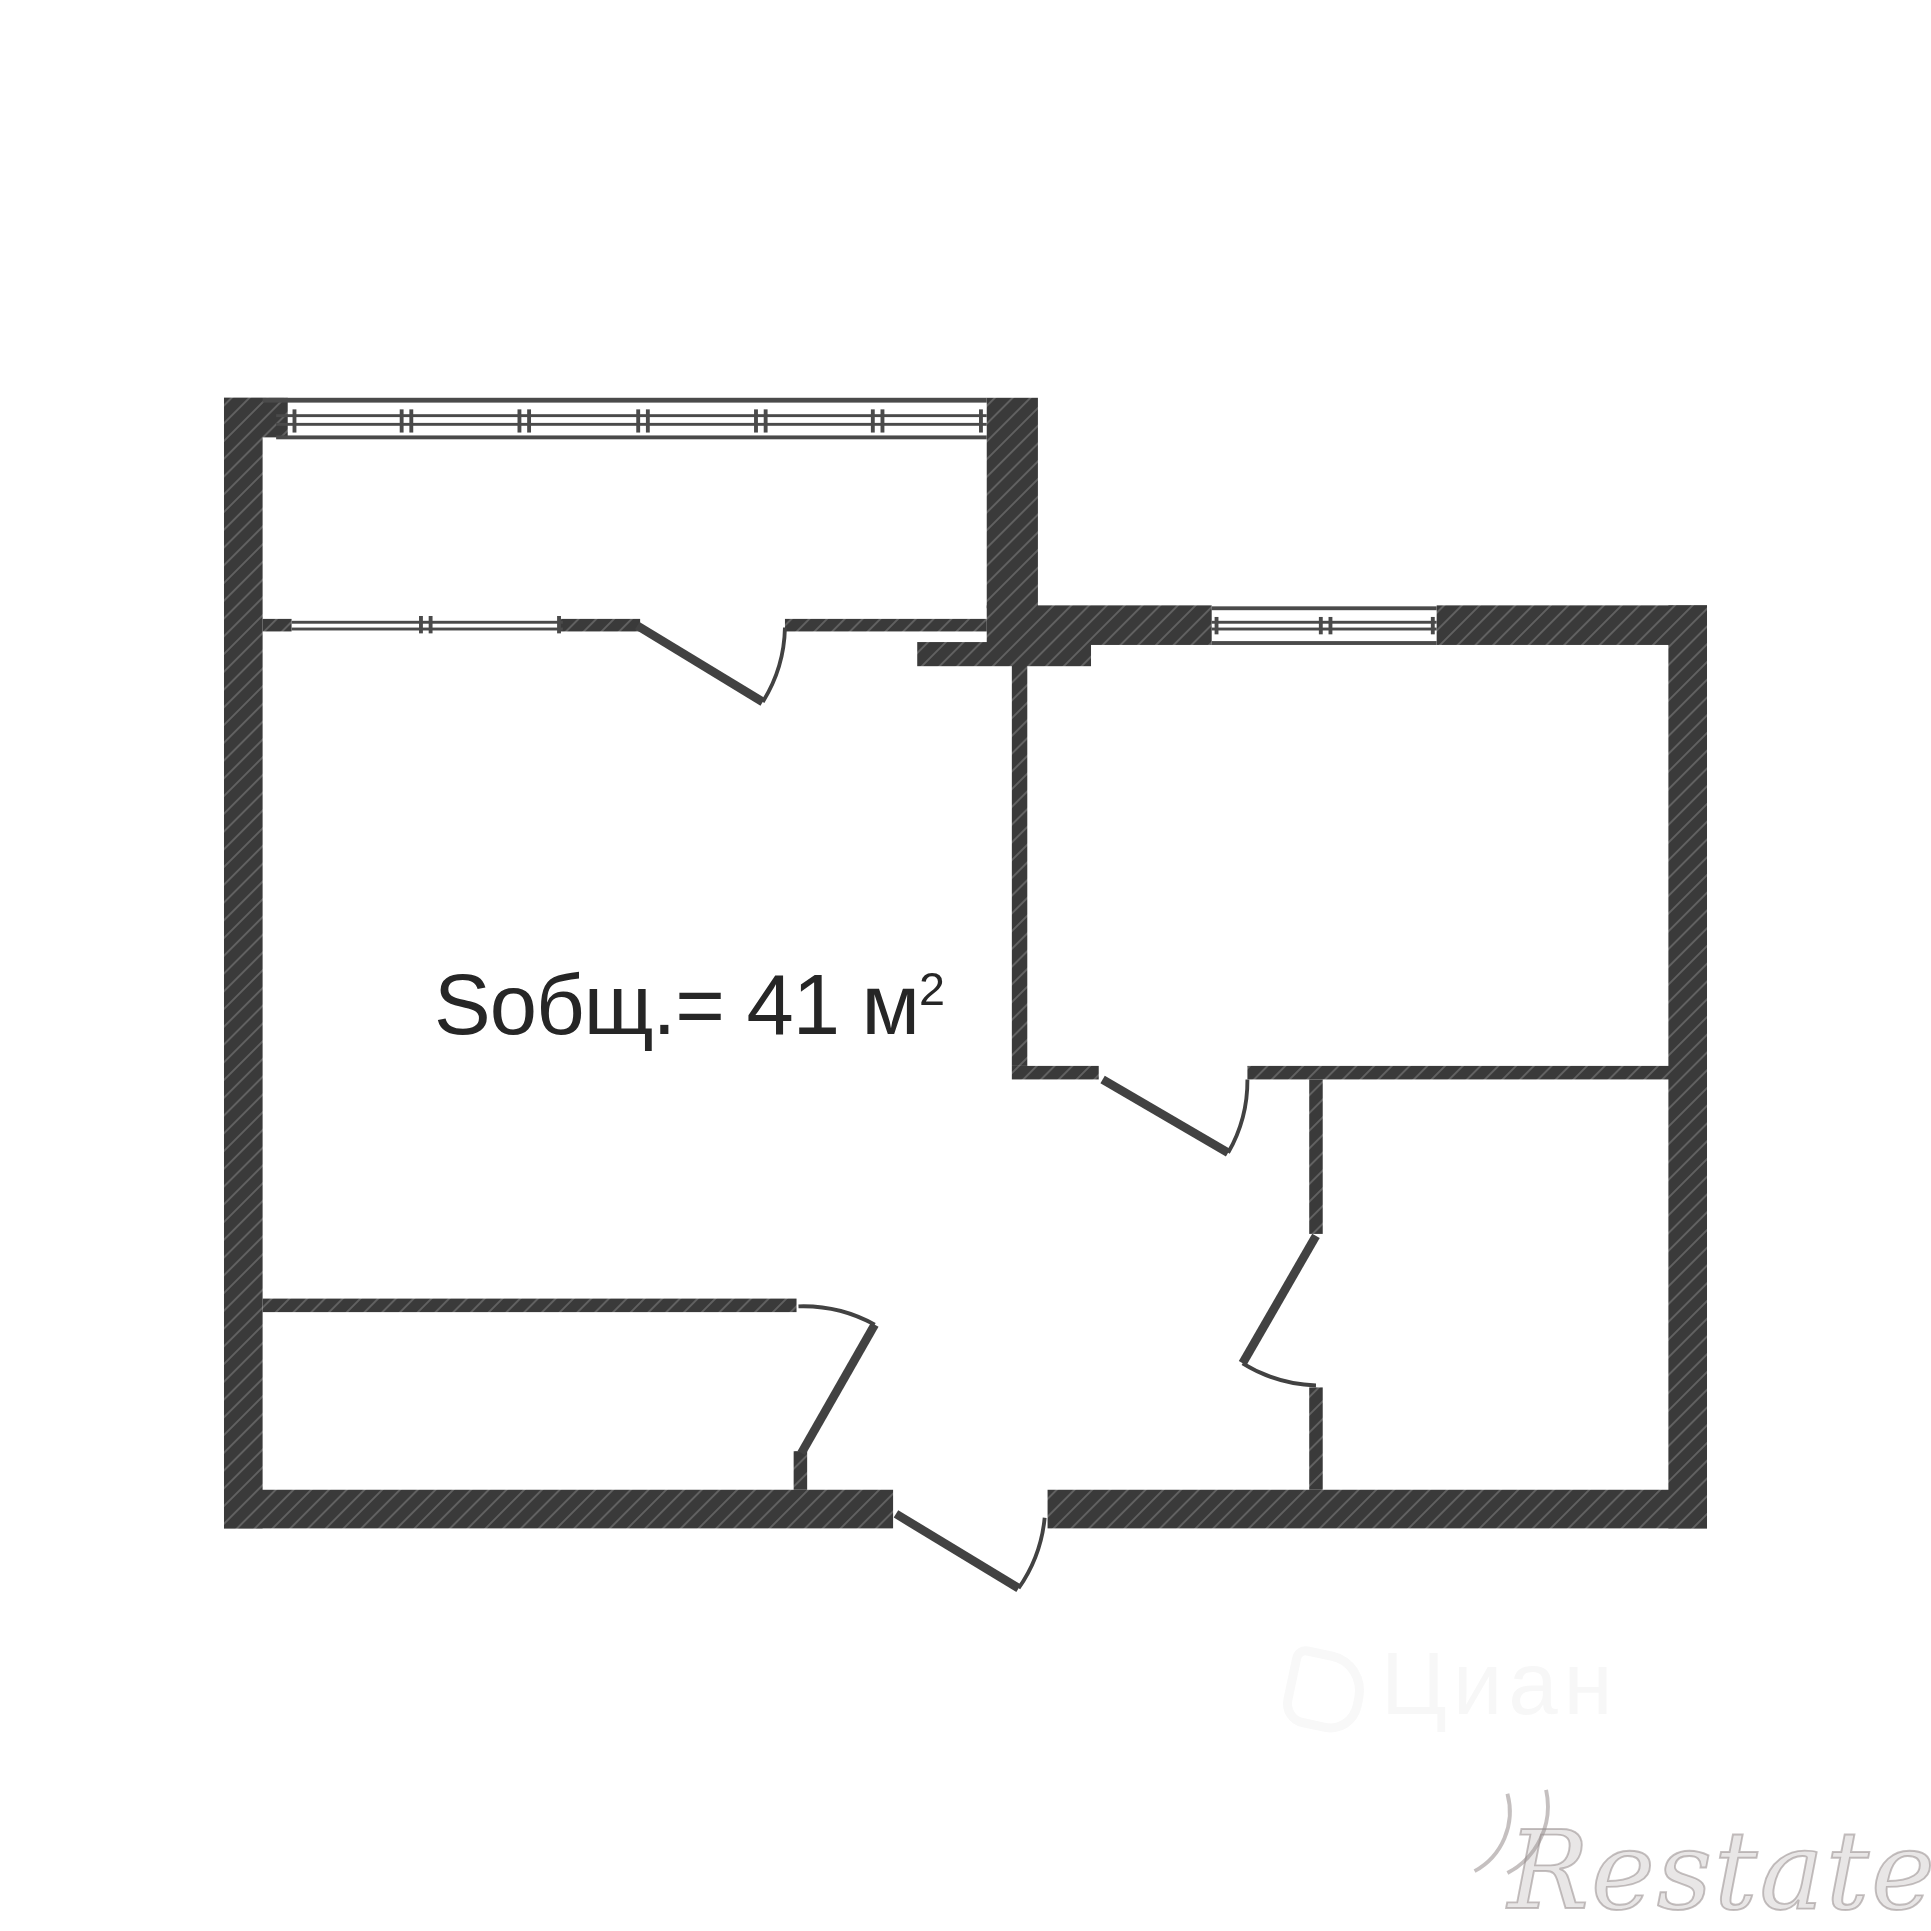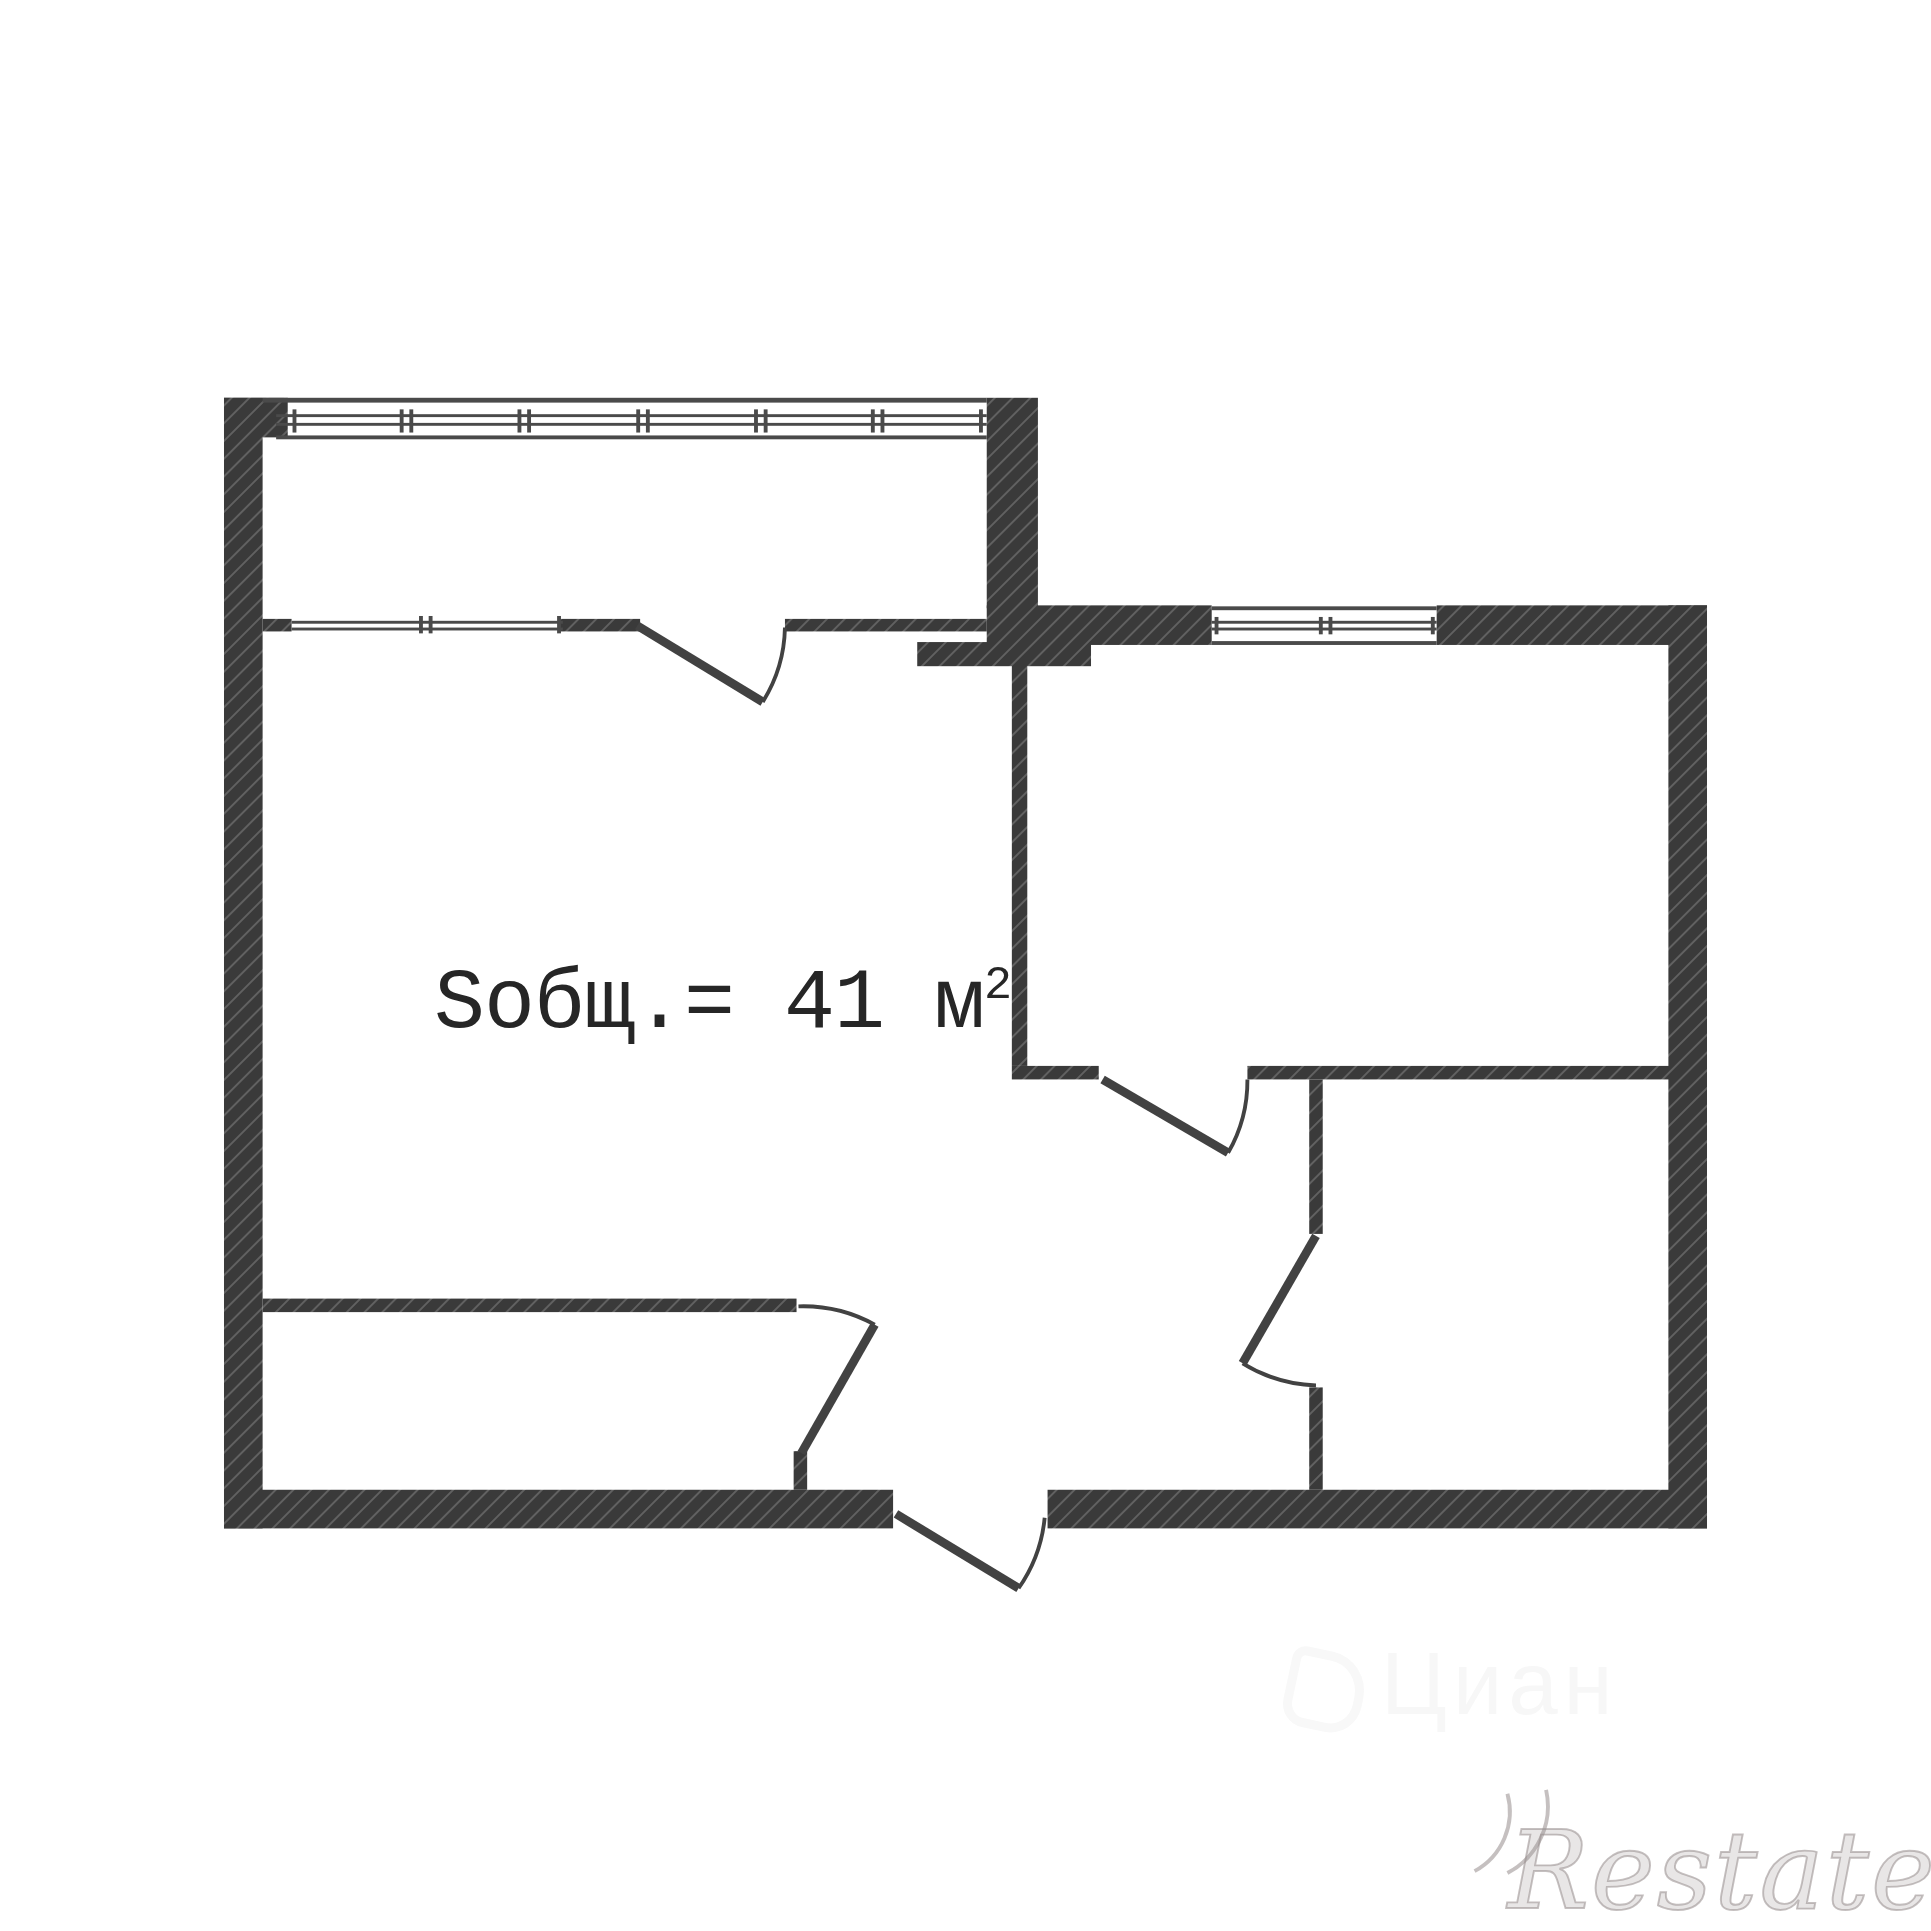--- a/index.html
+++ b/index.html
@@ -12,21 +12,20 @@
   }
   #plan-svg{position:absolute;left:0;top:0;width:1931px;height:1931px;}
   .area-label{
     position:absolute;
     left:434px;top:962px;
     font-size:85px;
     letter-spacing:-1px;
     color:#262626;
     white-space:nowrap;
     line-height:1;
-    font-family:Liberation Mono, monospace;
   }
   .area-label sup{
     font-size:55%;
     vertical-align:super;
     line-height:0;
   }
   .wm-restate{
     position:absolute;
     right:-5.8px;bottom:5.8px;
     font-family:"DejaVu Serif", serif;

